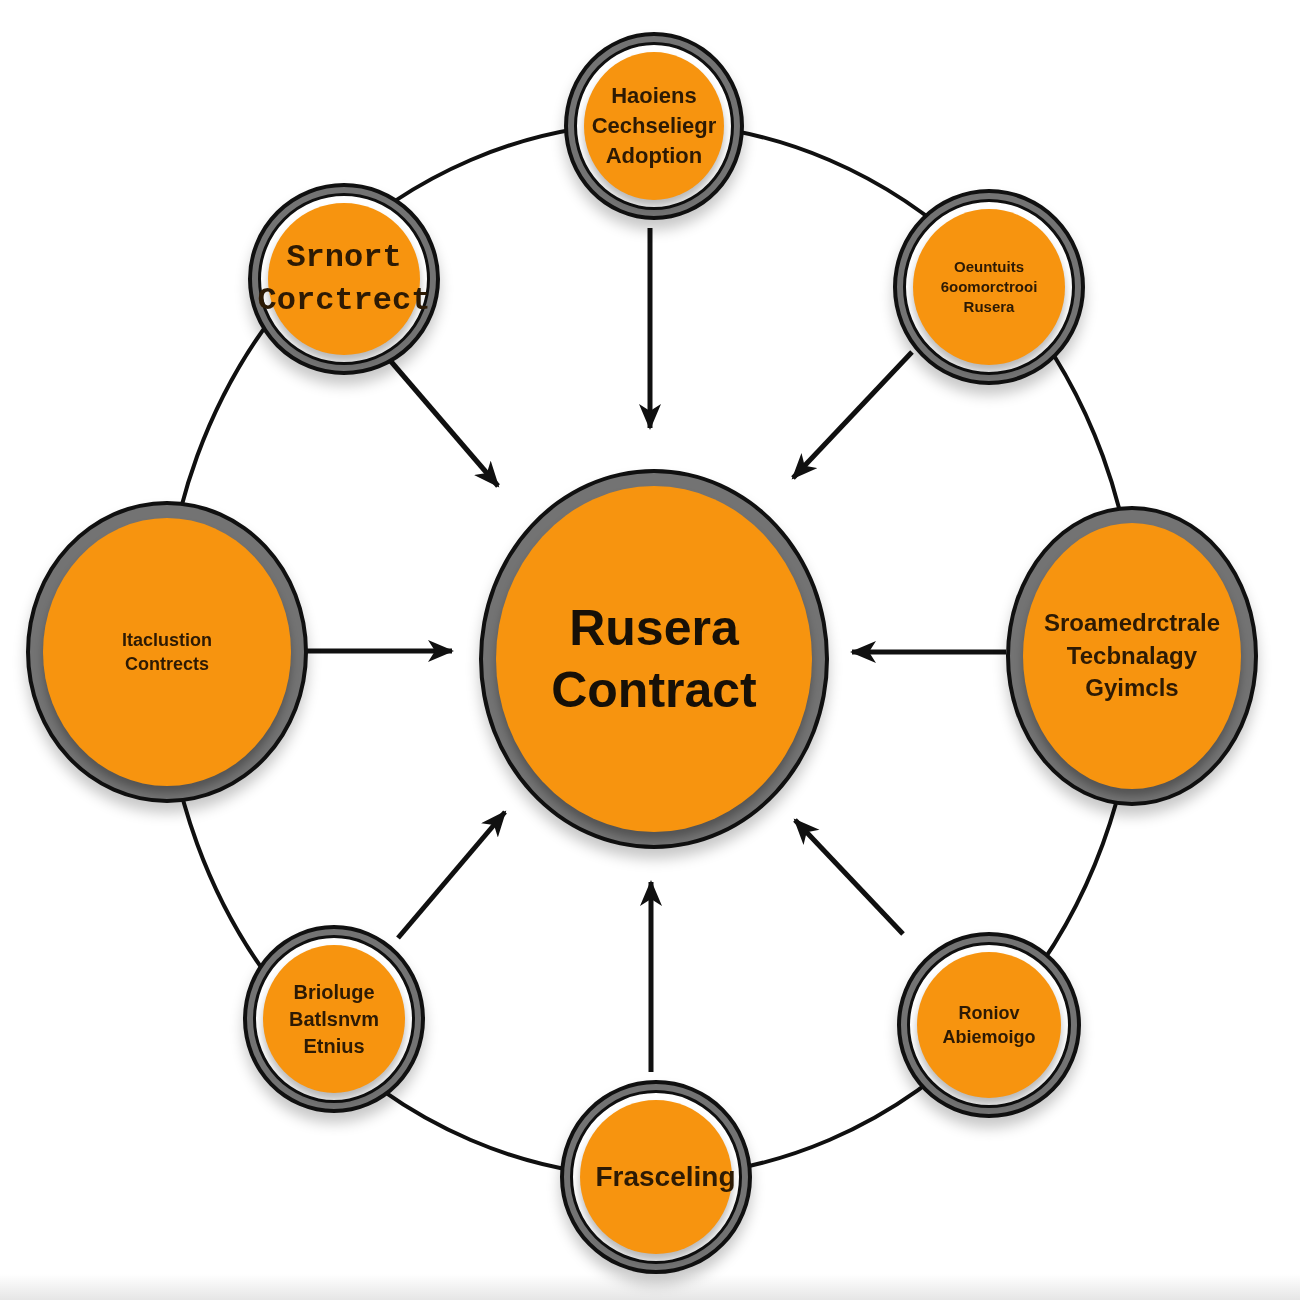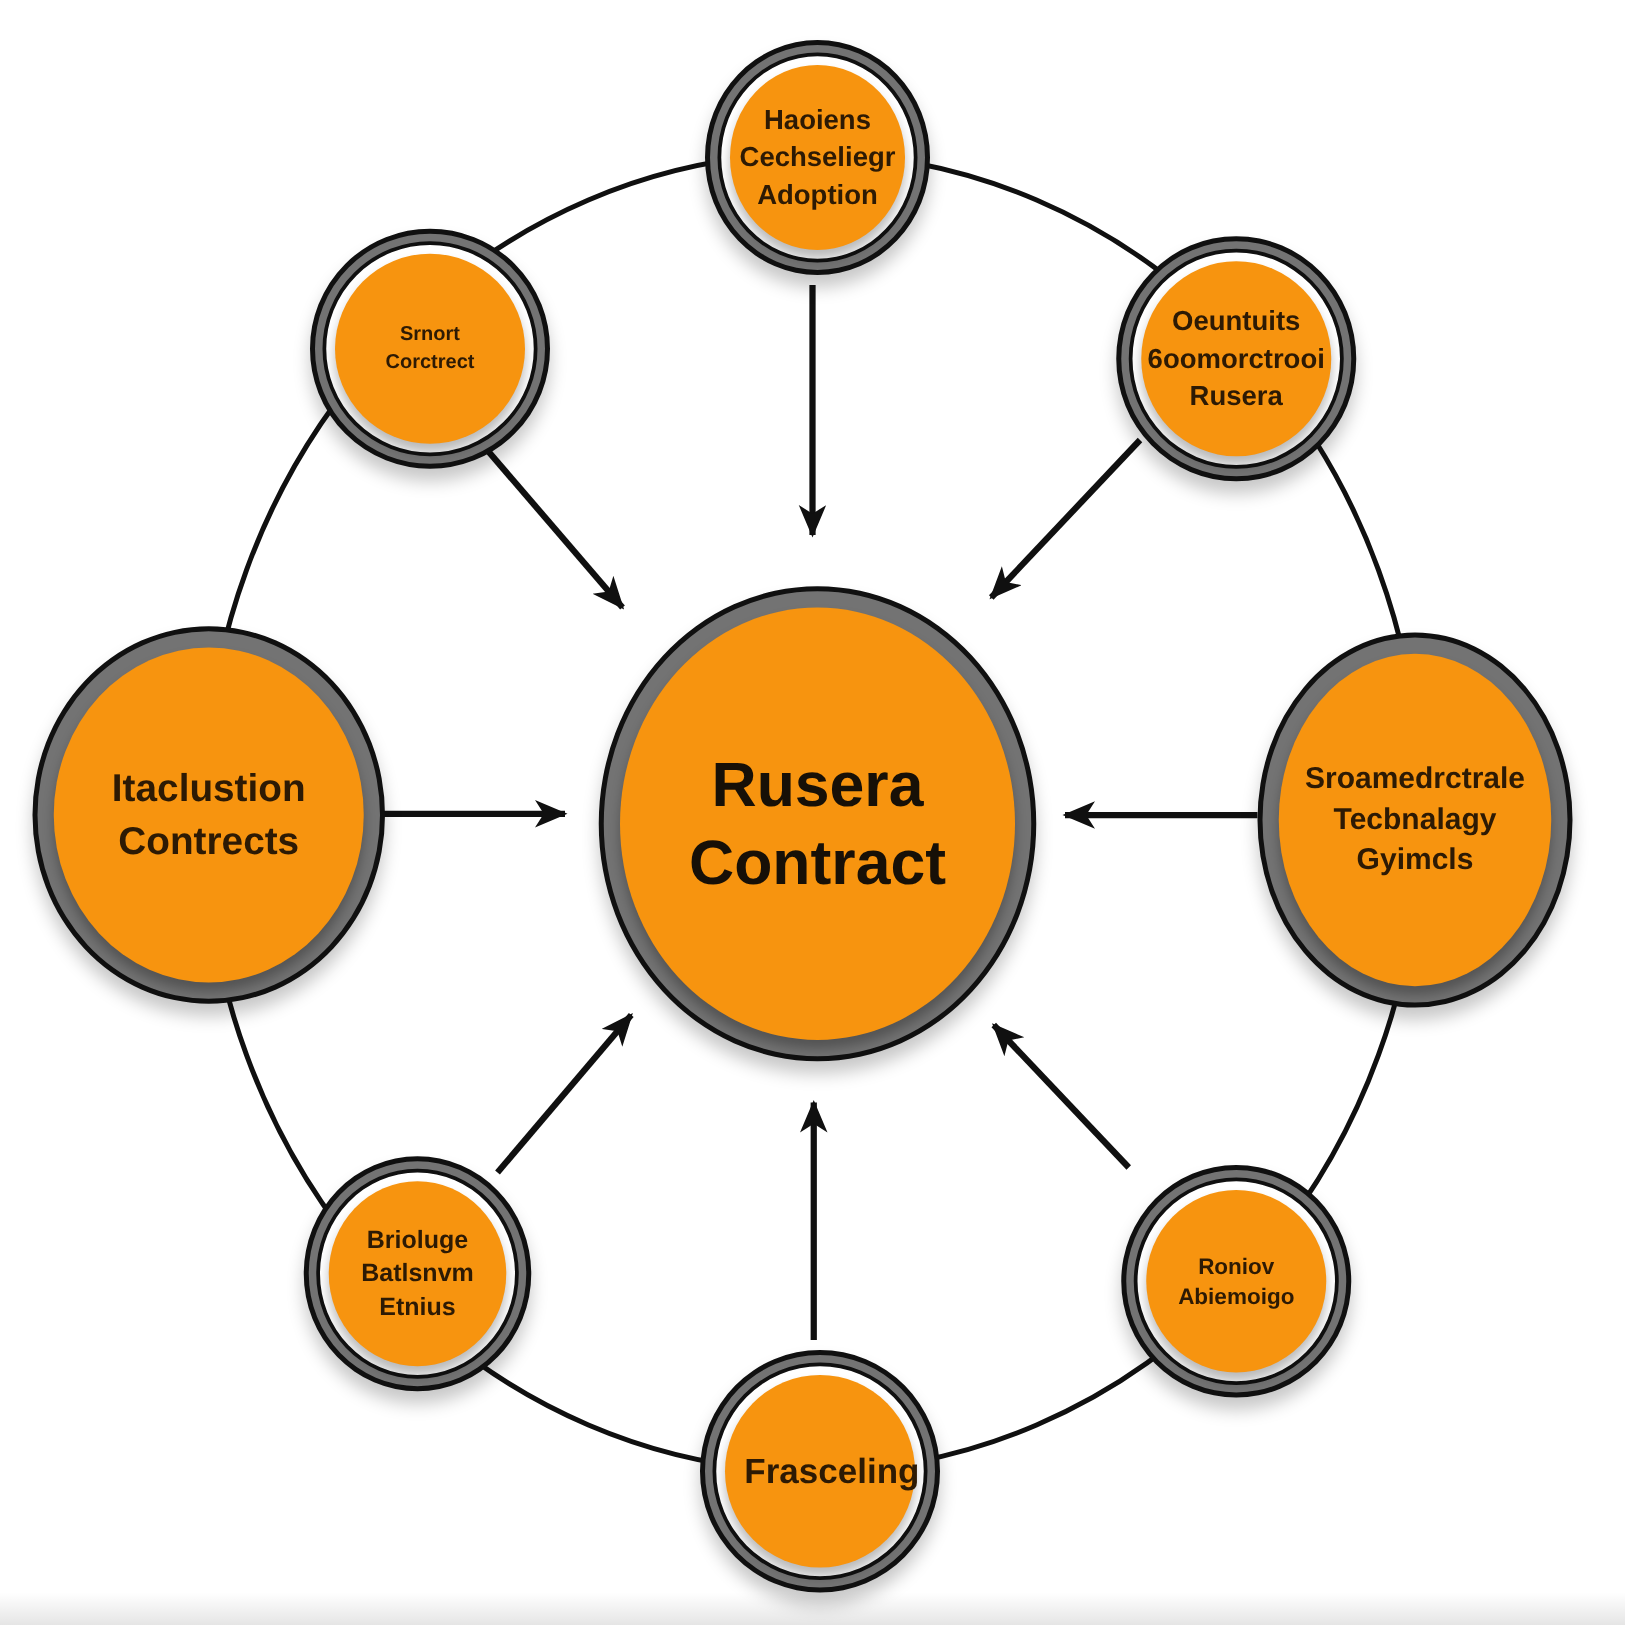--- a/index.html
+++ b/index.html
@@ -54,23 +54,23 @@
   .node-top-left    {left:248px; top:183px;  width:184px; height:184px;}
   .node-top-right   {left:893px; top:189px;  width:184px; height:188px;}
   .node-left        {left:26px;  top:501px;  width:274px; height:294px;}
   .node-right       {left:1006px;top:506px;  width:244px; height:292px;}
   .node-bottom-left {left:243px; top:925px;  width:174px; height:180px;}
   .node-bottom-right{left:897px; top:932px;  width:176px; height:178px;}
   .node-bottom      {left:560px; top:1080px; width:184px; height:186px;}
   .node-center      {left:479px; top:469px;  width:342px; height:372px;}
 
   .node-top .lbl{font-size:22px;}
-  .node-top-left .lbl{font-size:16px;}
-  .node-top-right .lbl{font-size:22px;text-align:center;}
-  .node-left .lbl{font-size:31px;}
+  .node-top-left .lbl{font-size:32px;font-family:Liberation Mono, monospace;}
+  .node-top-right .lbl{font-size:15px;text-align:center;}
+  .node-left .lbl{font-size:18px;}
   .node-right .lbl{font-size:24px;}
   .node-bottom-left .lbl{font-size:20px;}
   .node-bottom-right .lbl{font-size:18px;}
   .node-bottom .lbl{font-size:28px;margin-left:19px;}
 
   .node-center .lbl{
     font-size:50px;
     font-weight:600;
     color:#171007;
     line-height:1.25;

